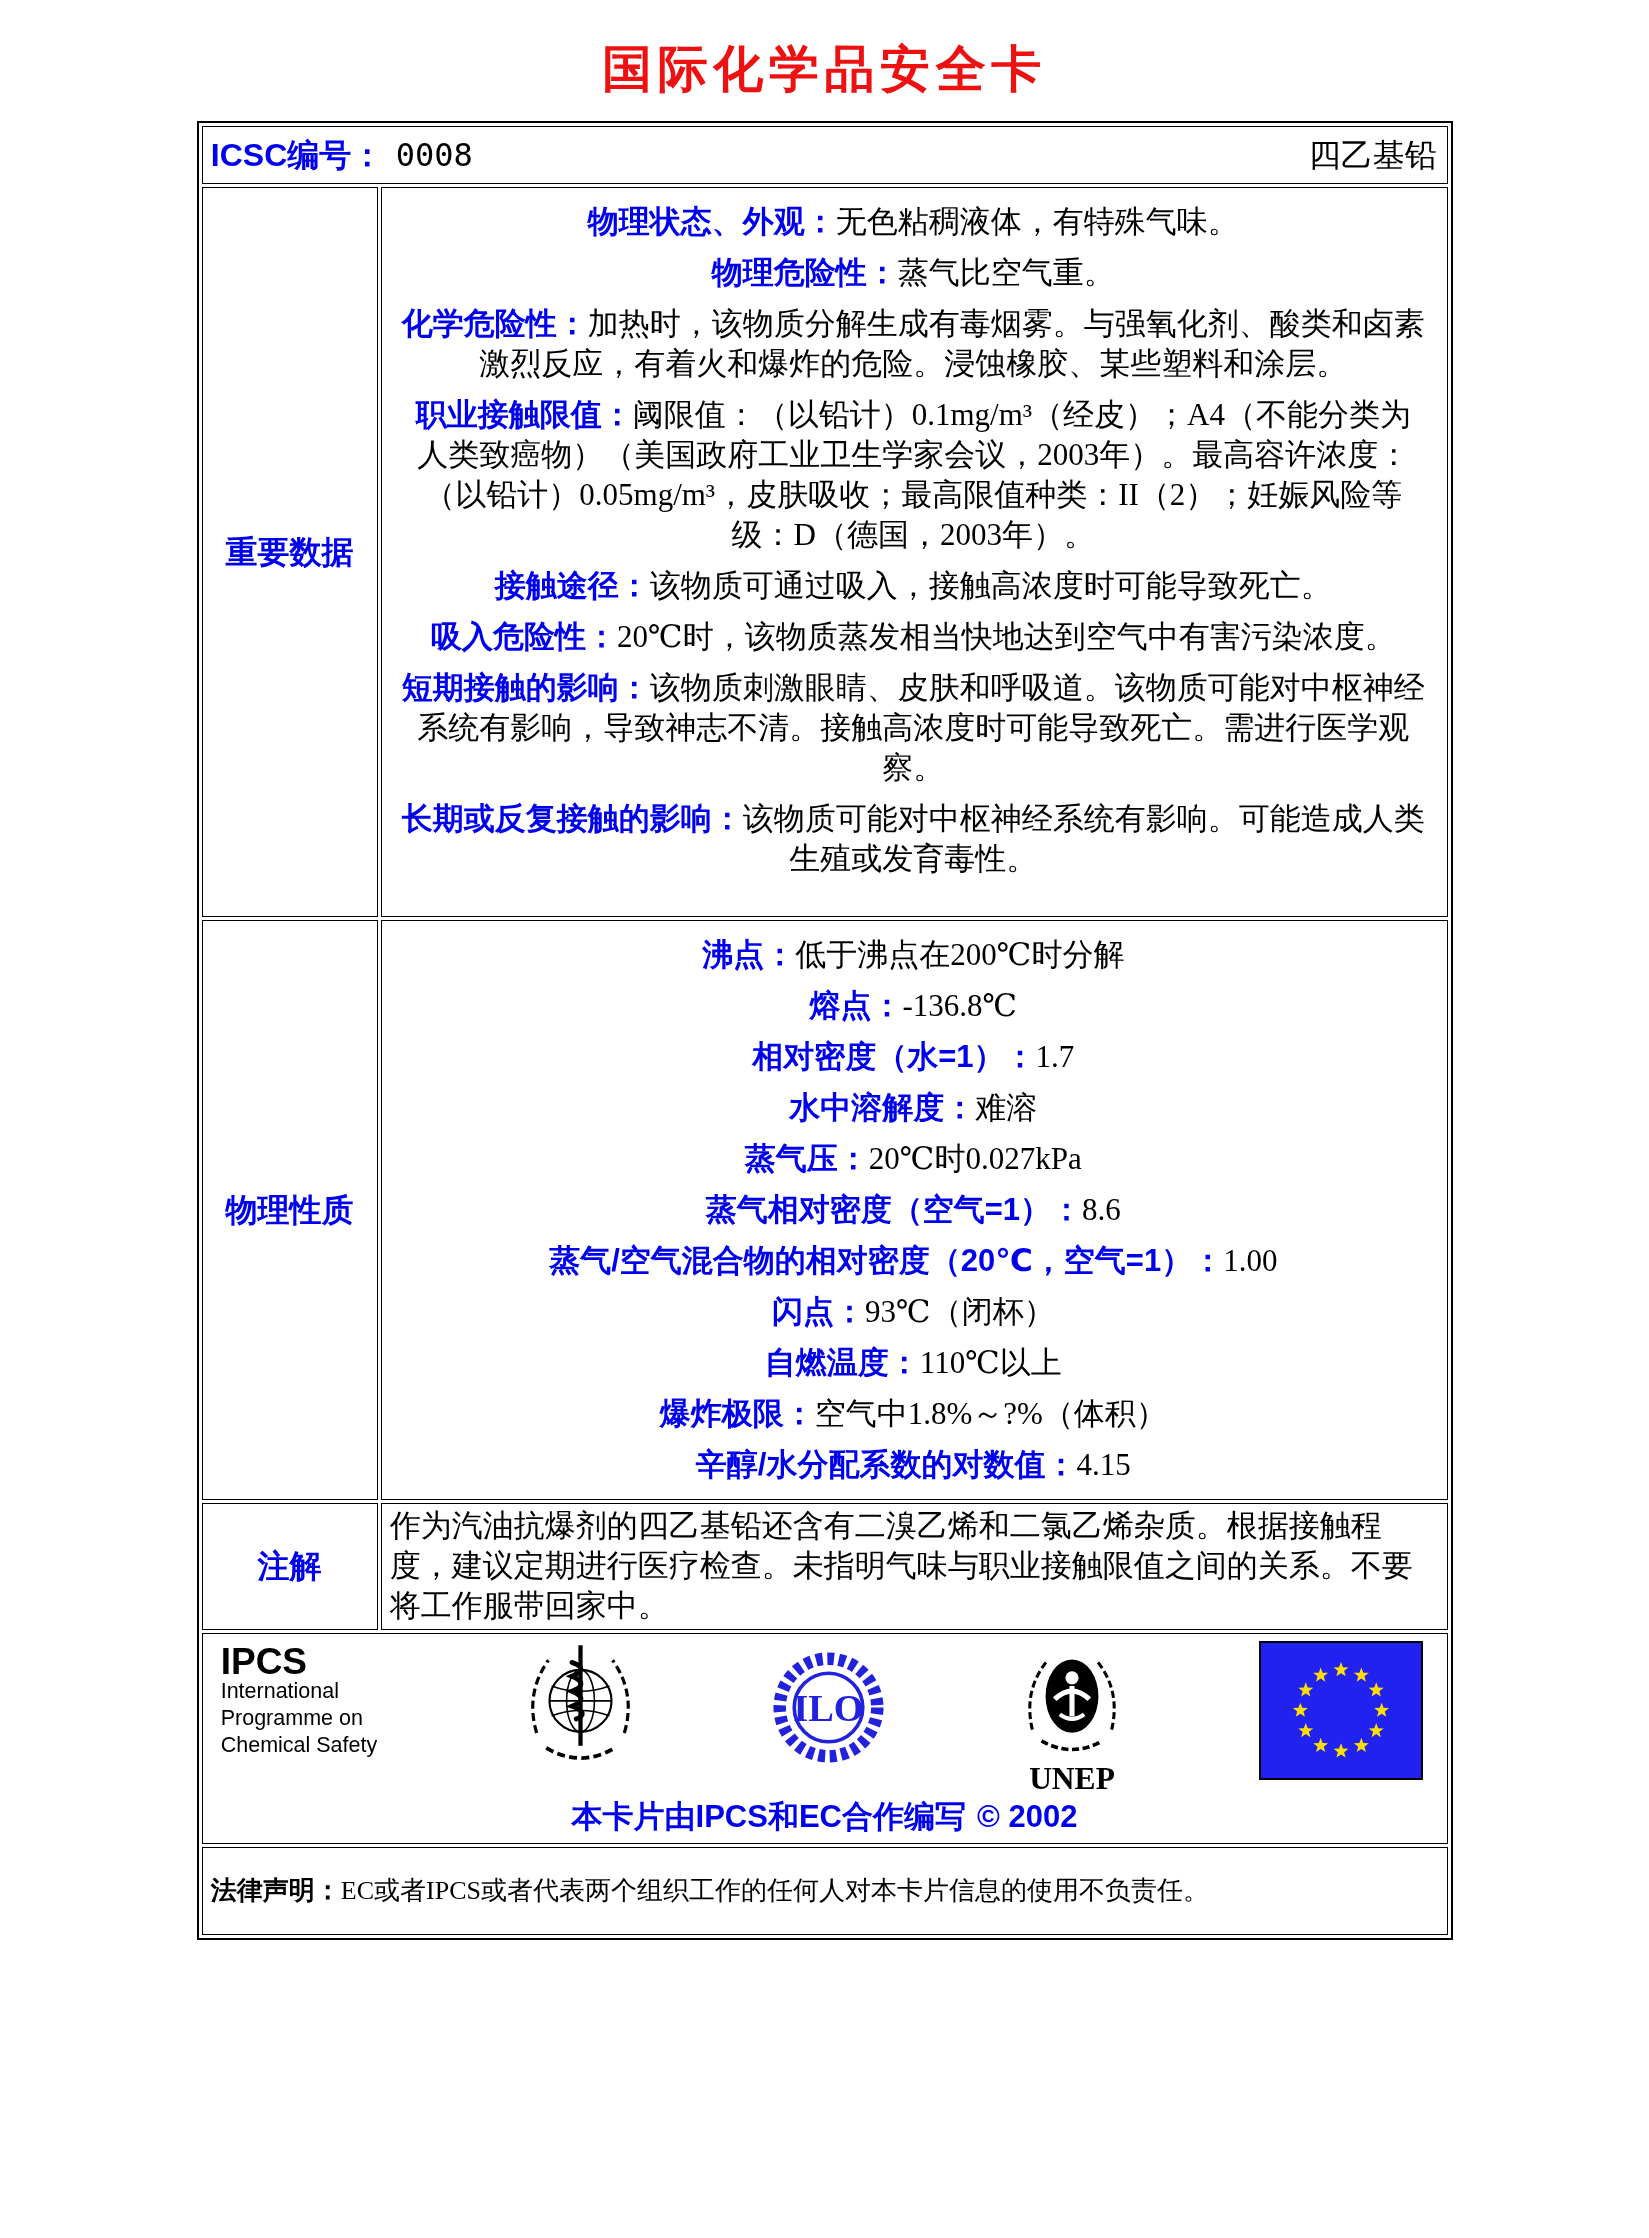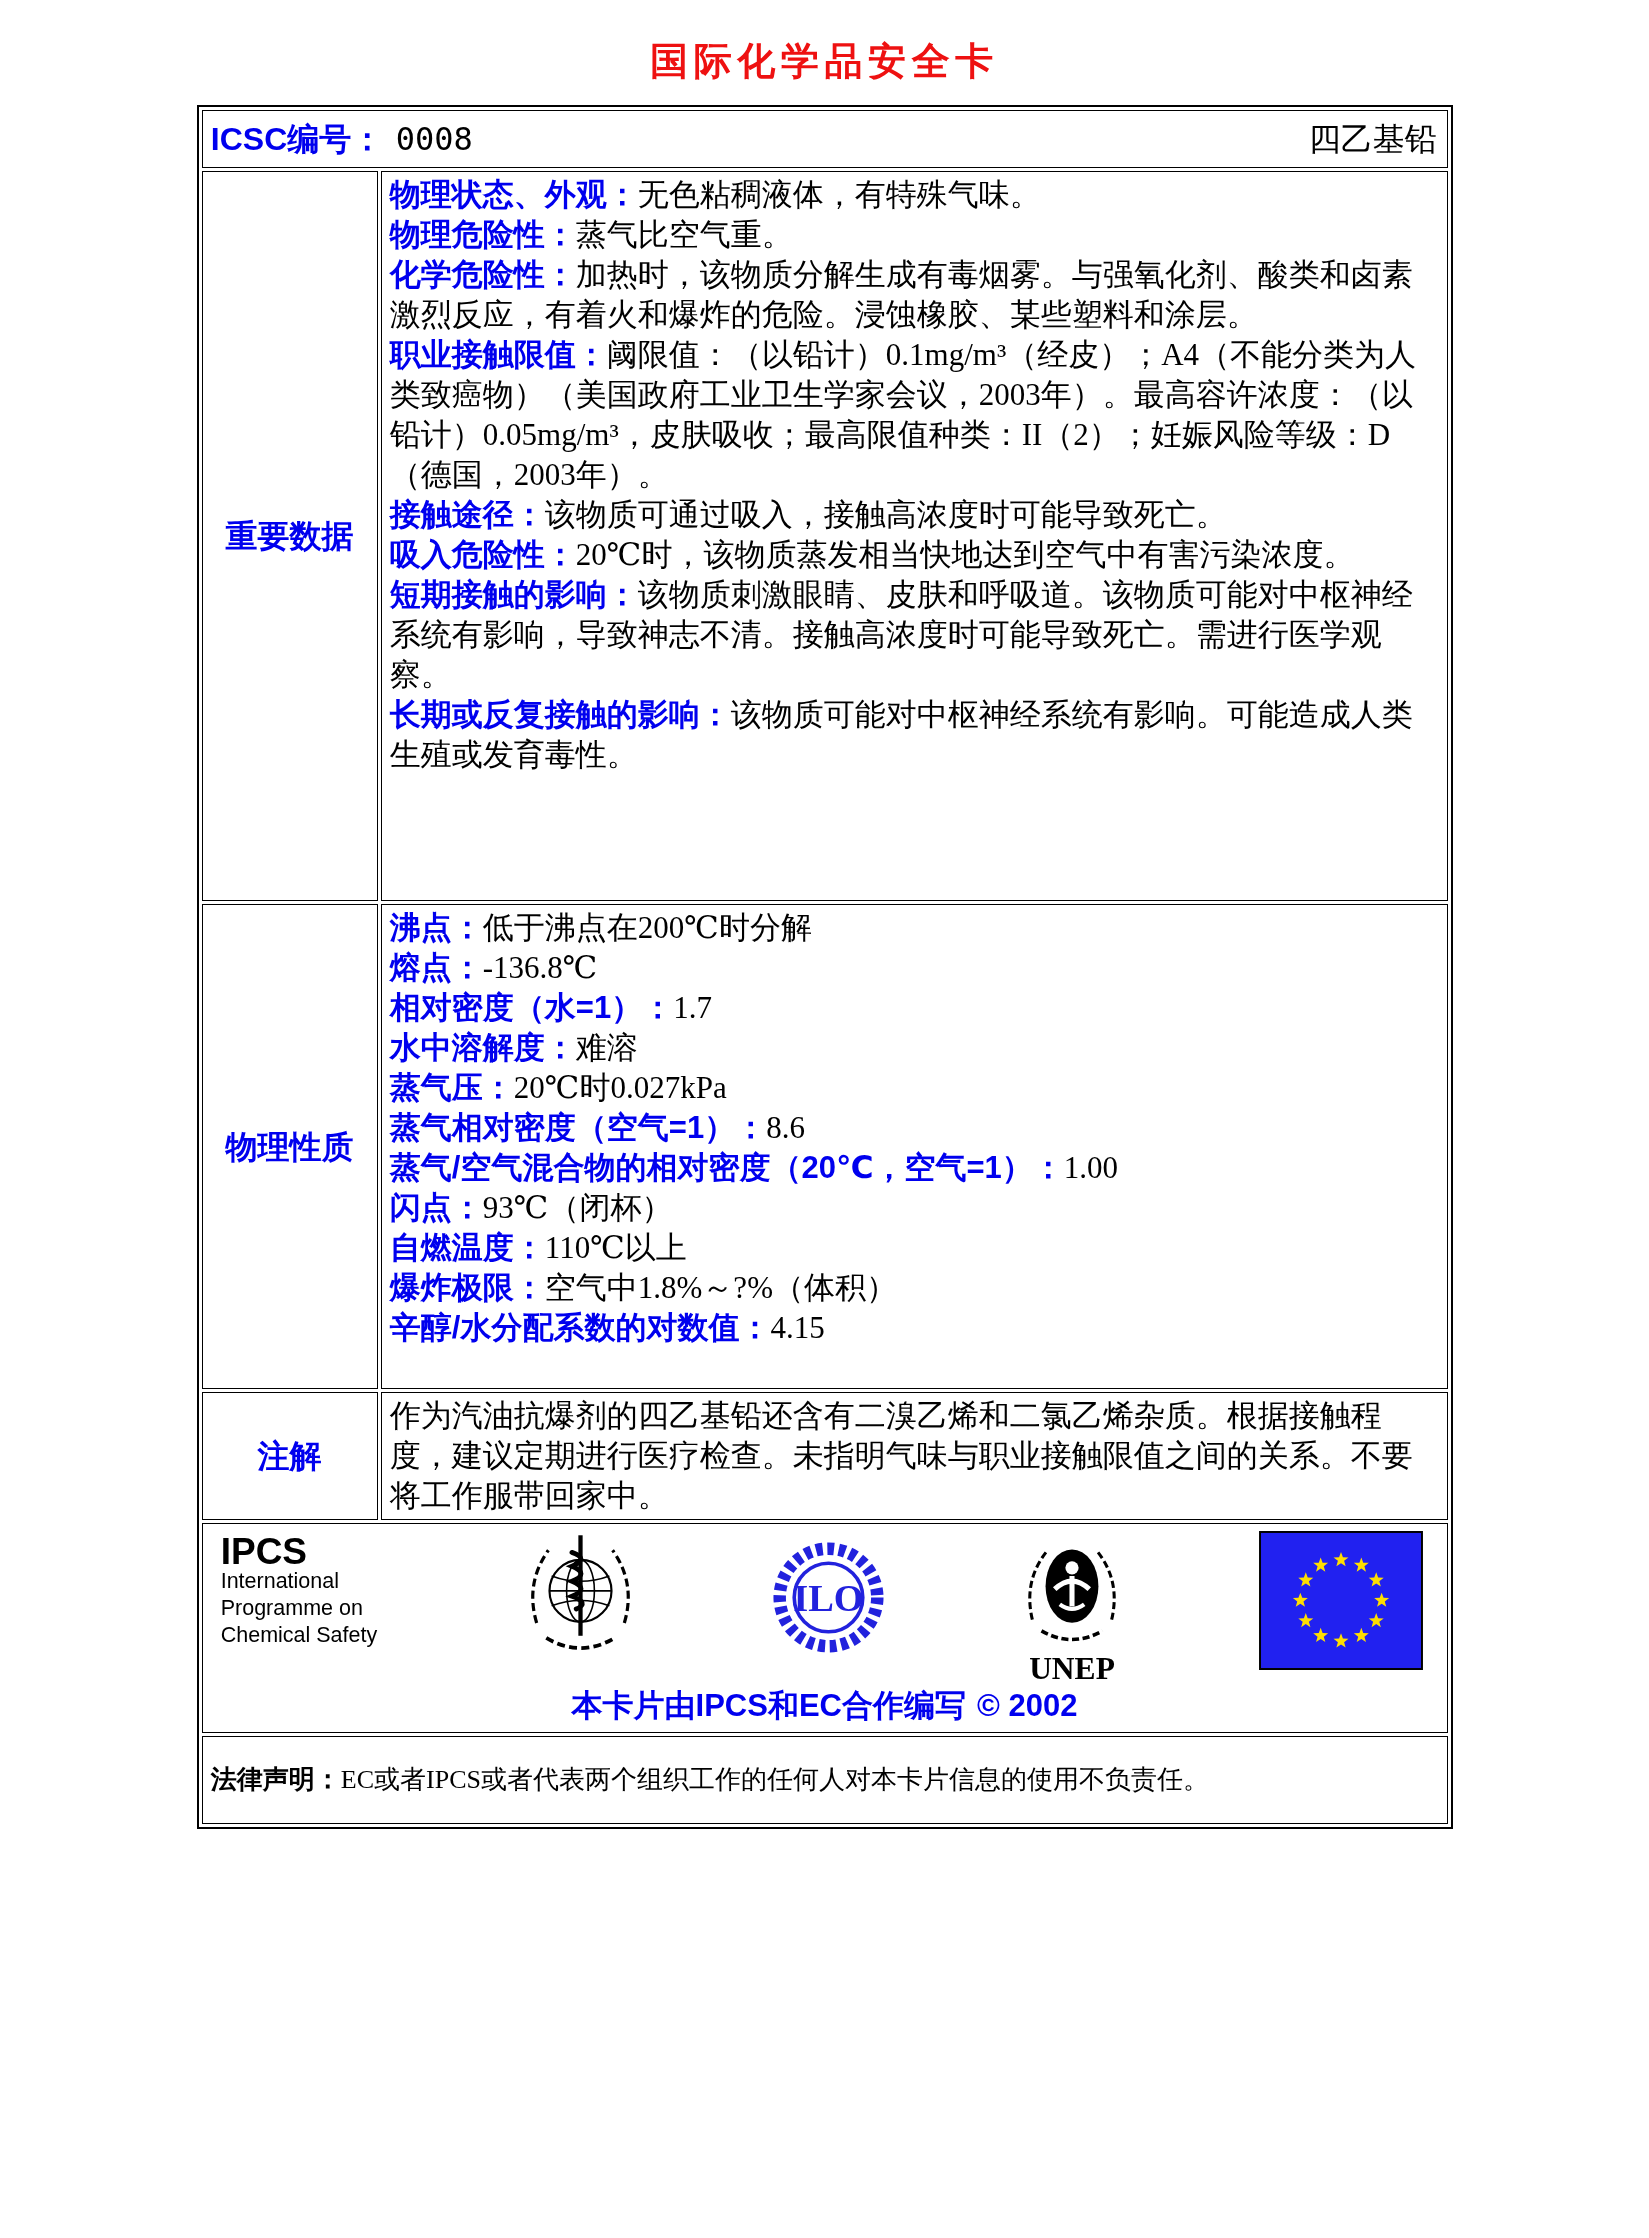--- a/index.html
+++ b/index.html
@@ -12,21 +12,21 @@
   }
   *{box-sizing:border-box;}
   html,body{margin:0;padding:0;background:#ffffff;}
   body{
     width:1649px;height:2239px;position:relative;overflow:hidden;
     font-family:"Liberation Serif","DejaVu Serif",serif;color:var(--ink);
   }
   .page-title{
     margin:36px 0 16px;text-align:center;
     font-family:"Liberation Sans","DejaVu Sans",sans-serif;
-    font-size:38px;font-weight:900;letter-spacing:5.6px;color:var(--title-red);
+    font-size:50px;font-weight:900;letter-spacing:5.6px;color:var(--title-red);
   }
   table.card{
     width:1256px;margin:18px auto 0;
     border:2.1px solid var(--ink);
     border-collapse:separate;border-spacing:3.5px;
     table-layout:fixed;
   }
   col.c1{width:176px;}
   td{
     border:1.4px solid var(--ink);
@@ -50,21 +50,21 @@
   .header-flex{display:flex;justify-content:space-between;align-items:center;width:100%;}
   .blue-label{
     font-family:"Liberation Sans","DejaVu Sans",sans-serif;
     font-weight:bold;color:var(--accent-blue);
   }
   .icsc-number{
     font-family:"DejaVu Sans Mono","Liberation Mono",monospace;
     font-size:32px;color:var(--ink);margin-left:12.5px;
   }
   .chem-name{font-size:32px;color:var(--ink);}
-  p.entry{margin:0;padding:0;}
+  p.entry{margin:11px;padding:0;text-align:center;}
   .entry-text{color:var(--ink);}
   .plain-text{color:var(--ink);}
   .logos-row{
     display:flex;justify-content:space-between;align-items:flex-start;
     width:100%;padding:1.4px 4.2px;
   }
   .ipcs-block{
     font-family:"Liberation Sans","DejaVu Sans",sans-serif;
     font-size:21.5px;line-height:27px;color:var(--ink);width:174px;padding-top:4.2px;
   }

